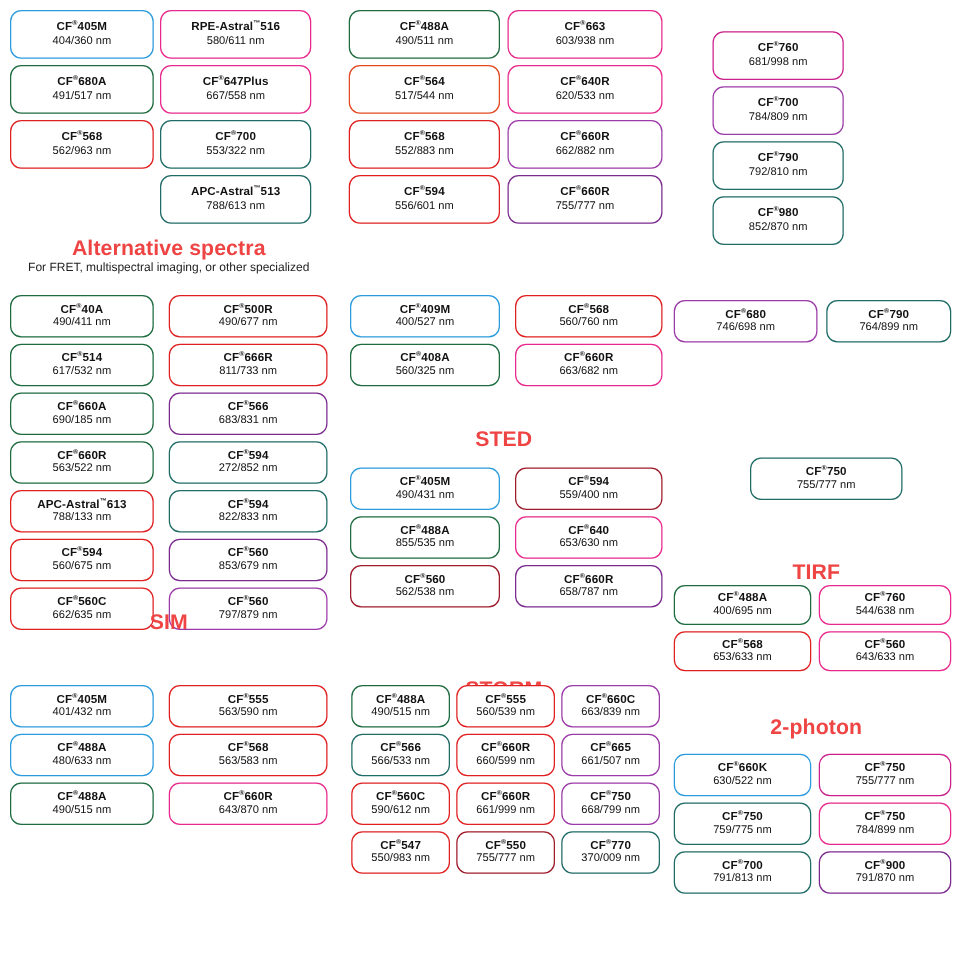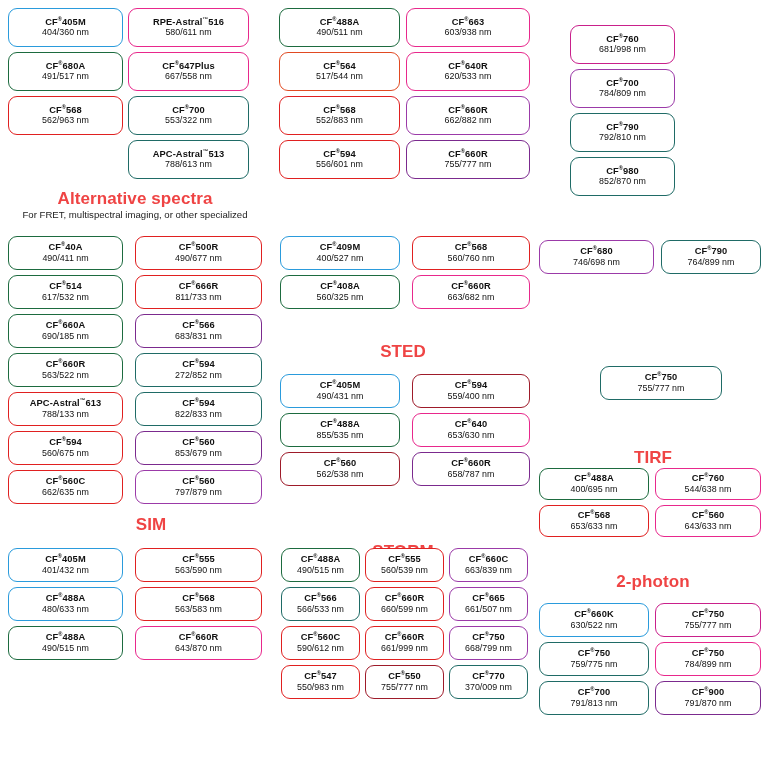--- a/index.html
+++ b/index.html
@@ -313,21 +313,21 @@
       <div class="card c-red">
         <div class="nm">CF<sup>®</sup>568</div>
         <div class="wl">653/633 nm</div>
       </div>
       <div class="card c-pink">
         <div class="nm">CF<sup>®</sup>560</div>
         <div class="wl">643/633 nm</div>
       </div>
     </div>
 
-  <div class="sec-title" style="left:0px;top:515px;width:270px;padding-left:16px;">SIM</div>
+  <div class="sec-title" style="left:0px;top:488px;width:270px;">SIM</div>
   <div class="grid" style="left:8px;top:548px;width:254px;grid-template-columns:115px 127px;column-gap:12px;grid-auto-rows:34px;row-gap:5px;">
       <div class="card c-blue">
         <div class="nm">CF<sup>®</sup>405M</div>
         <div class="wl">401/432 nm</div>
       </div>
       <div class="card c-red">
         <div class="nm">CF<sup>®</sup>555</div>
         <div class="wl">563/590 nm</div>
       </div>
       <div class="card c-blue">

